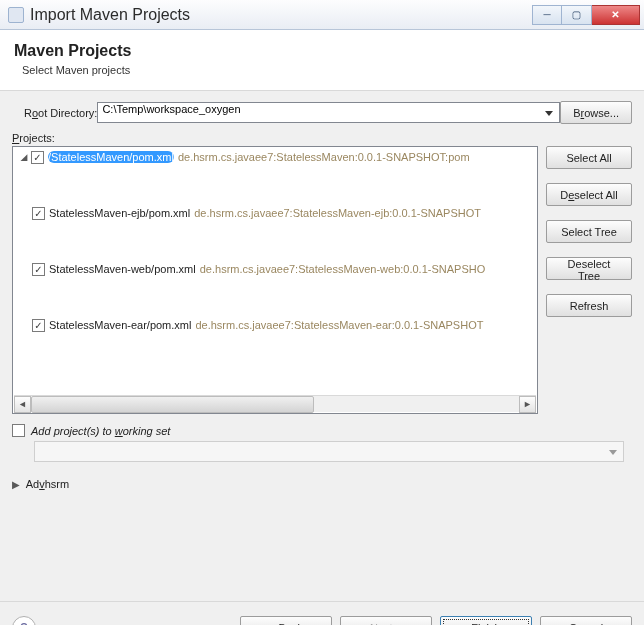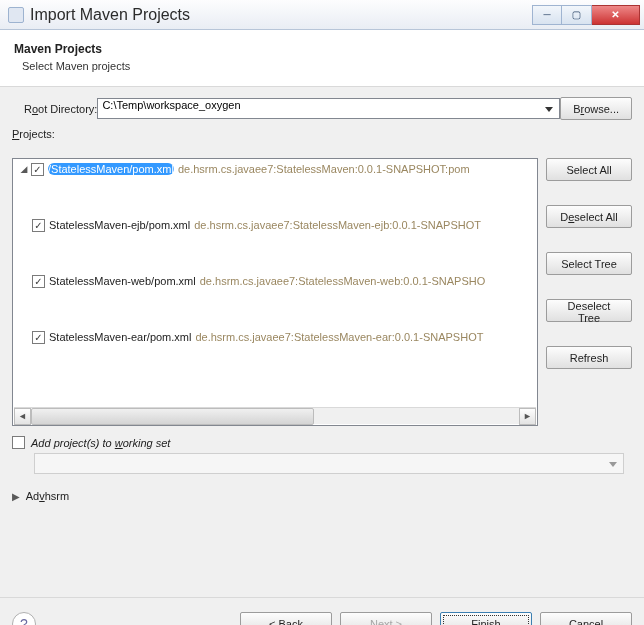--- a/index.html
+++ b/index.html
@@ -9,21 +9,21 @@
 .titlebar { height: 30px; background: linear-gradient(#fdfdfe, #e9edf4); border-bottom: 1px solid #b7c5d8; display: flex; align-items: center; padding: 0 4px 0 8px; }
 .titlebar .icon { width: 16px; height: 16px; margin-right: 6px; display: inline-block; background: #e0e7f2; border: 1px solid #9db3d0; border-radius: 2px; }
 .titlebar .title { color: #2b2b2b; font-size: 16px; flex: 1; }
 .winbtns { display: flex; gap: 0; }
 .winbtn { width: 30px; height: 20px; border: 1px solid #9fb4d1; background: linear-gradient(#f2f6fb, #d8e3f0); display: flex; align-items: center; justify-content: center; font-size: 10px; color: #304a6b; }
 .winbtn.close { width: 48px; background: linear-gradient(#e88, #c33); border-color: #a33; color: #fff; font-weight: bold; }
 .winbtn + .winbtn { border-left: none; }
 
 
 .header { background: #fff; padding: 12px 14px 14px; border-bottom: 1px solid #d9d9d9; }
-.header h1 { font-size: 12px; font-weight: bold; color: #222; margin-bottom: 4px; }
+.header h1 { font-size: 16px; font-weight: bold; color: #222; margin-bottom: 4px; }
 .header p { font-size: 11px; color: #333; padding-left: 8px; }
 
 
 .main { background: #f0f0f0; padding: 10px 12px; height: 510px; position: relative; }
 .row { display: flex; align-items: center; gap: 0; margin-bottom: 8px; margin-left: 12px; }
 .label { color: #222; }
 .underline { text-decoration: underline; }
 .input { flex: 1; height: 21px; border: 1px solid #828790; background: #fff; padding: 0 4px; }
 .combo { position: relative; }
 .combo::after { content: ""; position: absolute; right: 6px; top: 8px; border-left: 4px solid transparent; border-right: 4px solid transparent; border-top: 5px solid #333; }
@@ -41,21 +41,21 @@
 .cb { width: 13px; height: 13px; border: 1px solid #7a7a7a; background: #fff; margin-right: 4px; display: inline-flex; align-items: center; justify-content: center; font-size: 10px; color: #3c3c3c; }
 .cb.checked::before { content: "✓"; }
 .tname { color: #222; }
 .tname.sel { background: #3399ff; color: #fff; border-radius: 6px; }
 .thint { color: #9a8760; margin-left: 4px; }
 .hscroll { position: absolute; left: 1px; right: 1px; bottom: 1px; height: 17px; background: #f0f0f0; border-top: 1px solid #d9d9d9; display: flex; align-items: center; }
 .hscroll .arrow { width: 17px; height: 17px; background: linear-gradient(#fdfdfd,#e3e3e3); border: 1px solid #bcbcbc; display: flex; align-items: center; justify-content: center; font-size: 9px; color: #555; }
 .hscroll .track { flex: 1; position: relative; height: 17px; }
 .hscroll .thumb { position: absolute; left: 0; width: 58%; top: 0; bottom: 0; background: linear-gradient(#f0f0f0,#d4d4d4); border: 1px solid #bcbcbc; border-radius: 2px; }
 
-.side-btns { display: flex; flex-direction: column; gap: 24px; width: 86px; }
+.side-btns { display: flex; flex-direction: column; gap: 14px; width: 86px; }
 .side-btns .btn { width: 100%; }
 
 .worksetrow { display: flex; align-items: center; gap: 6px; margin-top: 10px; font-style: italic; }
 .wscb { width: 13px; height: 13px; border: 1px solid #7a7a7a; background: #fff; }
 .wsselect { margin-top: 4px; margin-left: 22px; height: 21px; border: 1px solid #cfcfcf; background: #f6f6f6; width: 590px; position: relative; }
 .wsselect::after { content: ""; position: absolute; right: 6px; top: 8px; border-left: 4px solid transparent; border-right: 4px solid transparent; border-top: 5px solid #999; }
 
 .advrow { margin-top: 16px; display: flex; align-items: center; gap: 6px; color: #222; }
 .advrow .tri { font-size: 10px; color: #595959; }
 
@@ -84,21 +84,21 @@
 </div>
 
 <div class="main">
 
   <div class="row">
     <span class="label"><span>R</span><span class="underline">o</span><span>ot Directory:</span></span>
     <div class="input combo"><span>C:\Temp\workspace_oxygen</span></div>
     <button class="btn"><span>B</span><span class="underline">r</span><span>owse...</span></button>
   </div>
 
-  <div class="label" style="margin-bottom:18px"><span class="underline">P</span><span>rojects:</span></div>
+  <div class="label" style="margin-bottom:2px"><span class="underline">P</span><span>rojects:</span></div>
 
   <div class="projects-area">
     <div class="tree-col">
       <div class="tree">
         <div class="tree-inner">
           <div class="tree-row">
             <span class="expander">◢</span>
             <span class="cb checked"></span>
             <span class="tname sel">/StatelessMaven/pom.xml</span>
             <span class="thint">de.hsrm.cs.javaee7:StatelessMaven:0.0.1-SNAPSHOT:pom</span>

